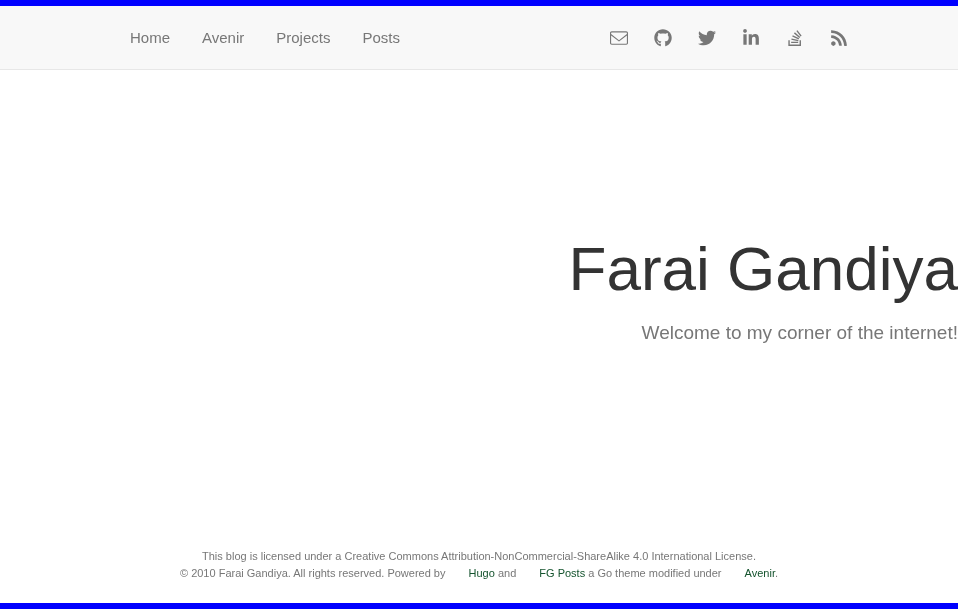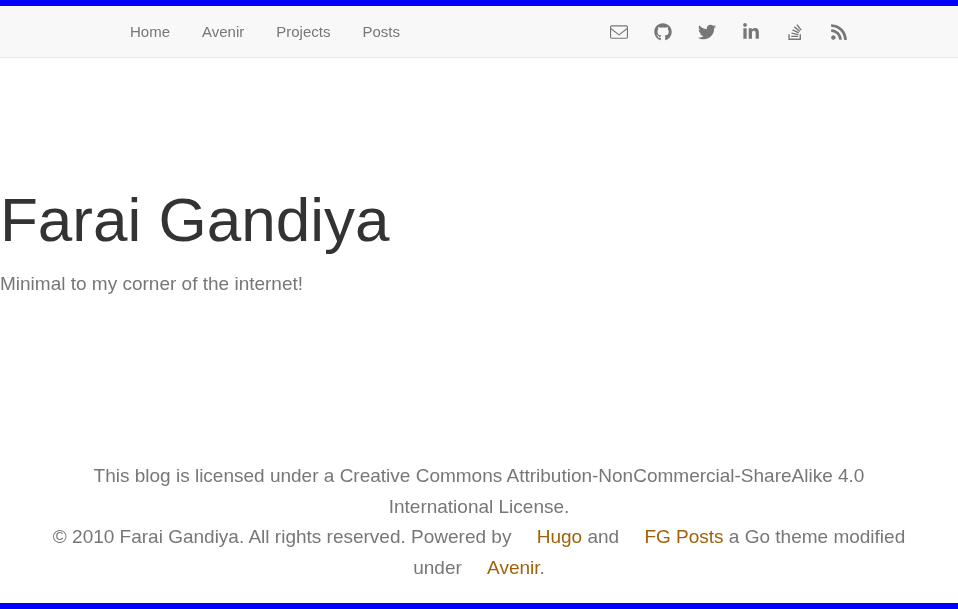--- a/index.html
+++ b/index.html
@@ -10,21 +10,21 @@
       height: 609px;
       overflow: hidden;
       border-top: 6px solid #0000ff;
       border-bottom: 6px solid #0000ff;
       display: flex;
       flex-direction: column;
     }
     .navbar {
       background: #f8f8f8;
       border-bottom: 1px solid #e7e7e7;
-      height: 52px;
+      height: 64px;
       display: flex;
       align-items: center;
       justify-content: space-between;
       padding: 0 110px 0 130px;
     }
     .nav-left {
       display: flex;
       gap: 32px;
     }
     .nav-item {
@@ -47,46 +47,46 @@
     }
     .icon-link svg {
       width: 18px;
       height: 18px;
       fill: currentColor;
     }
     .main {
       flex: 1;
       display: flex;
       flex-direction: column;
-      align-items: flex-start;
+      align-items: flex-end;
       justify-content: center;
       padding-bottom: 40px;
     }
     .title {
       font-size: 62px;
       font-weight: 300;
       color: #333;
       letter-spacing: 0px;
       margin-bottom: 18px;
     }
     .subtitle {
       font-size: 19px;
       font-weight: 300;
       color: #777;
     }
     .footer {
       text-align: center;
       padding: 0 40px 20px 40px;
-      font-size: 19px;
+      font-size: 11px;
       font-weight: 300;
       color: #777;
       line-height: 1.6;
     }
     .footer a {
-      color: #a16207;
+      color: #14532d;
       text-decoration: none;
       cursor: pointer;
       margin-left: 20px;
     }
   </style>
 </head>
 <body>
 
 <div class="navbar">
   <div class="nav-left">
@@ -124,21 +124,21 @@
     <a class="icon-link">
       <svg viewBox="0 0 448 512">
           <path d="M128.081 415.959c0 35.369-28.672 64.041-64.041 64.041S0 451.328 0 415.959s28.672-64.041 64.041-64.041 64.04 28.673 64.04 64.041zm175.66 47.25c-8.354-154.6-132.185-278.587-286.95-286.95C7.656 175.765 0 183.105 0 192.253v48.069c0 8.415 6.49 15.472 14.887 16.018 111.832 7.284 201.473 96.702 208.772 208.772.547 8.397 7.604 14.887 16.018 14.887h48.069c9.149.001 16.489-7.655 15.995-16.79zm144.249.288C439.596 229.677 251.465 40.445 16.503 32.01 7.473 31.686 0 38.981 0 48.016v48.068c0 8.625 6.835 15.645 15.453 15.999 191.179 7.839 344.627 161.316 352.465 352.465.353 8.618 7.373 15.453 15.999 15.453h48.068c9.034-.001 16.329-7.474 16.005-16.504z"></path>
         </svg>
     </a>
   </div>
 </div>
 
 <div class="main">
   <h1 class="title">Farai Gandiya</h1>
-  <p class="subtitle">Minimal to my corner of the internet!</p>
+  <p class="subtitle">Welcome to my corner of the internet!</p>
 </div>
 
 <div class="footer">
   <div>This blog is licensed under a Creative Commons Attribution-NonCommercial-ShareAlike 4.0 International License.</div>
   <div>
     <span>© 2010 Farai Gandiya. All rights reserved. Powered by </span><a>Hugo</a><span> and </span><a>FG Posts</a><span> a Go theme modified under </span><a>Avenir</a><span>.</span>
   </div>
 </div>
 
 </body></html>

